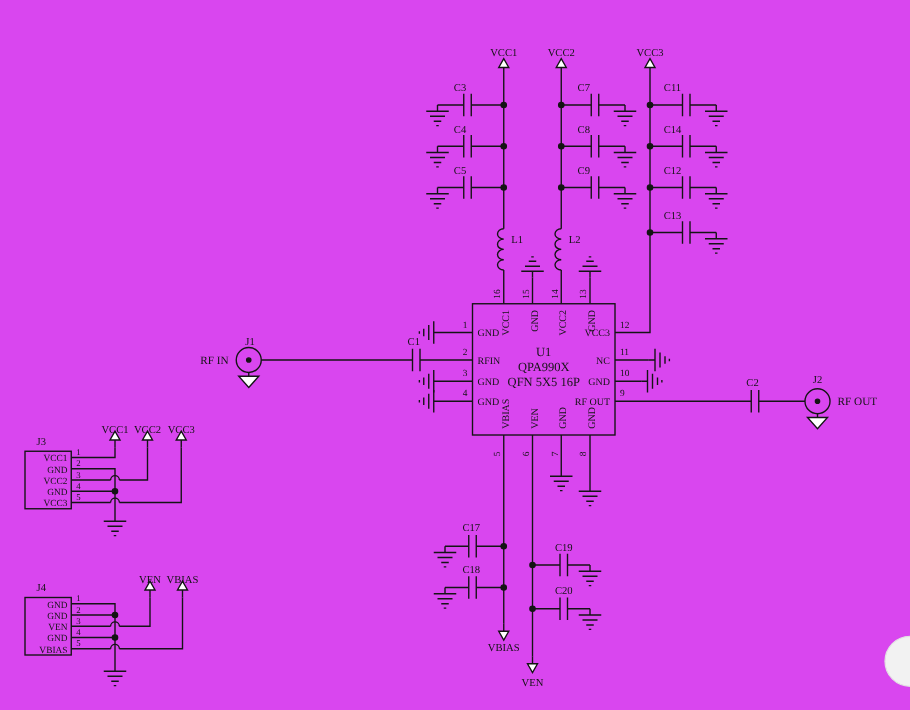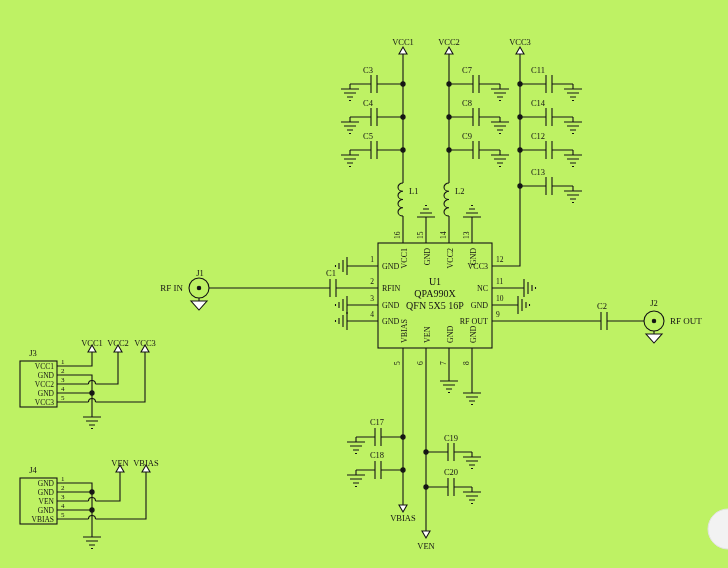--- a/index.html
+++ b/index.html
@@ -1,16 +1,16 @@
 <!DOCTYPE html>
 <html><head>
 <meta charset="utf-8">
 <style>
   html,body{margin:0;padding:0;background:#fff;}
-  .stage{position:relative;width:728px;height:568px;background:#bef264;overflow:hidden;text-decoration:underline;}
+  .stage{position:relative;width:728px;height:568px;background:#d946ef;overflow:hidden;text-decoration:underline;}
   svg{position:absolute;left:0;top:0;}
   svg text{fill:#141414;stroke:none;font-family:"Liberation Serif","DejaVu Serif",serif;}
   .t7{font-size:7px;} .t75{font-size:7.5px;} .t8{font-size:8px;}
   .t85{font-size:8.5px;} .t9{font-size:9px;} .t10{font-size:10px;}
   .mid{text-anchor:middle;} .end{text-anchor:end;}
 </style>
 </head>
 <body>
 
 <div class="stage">

